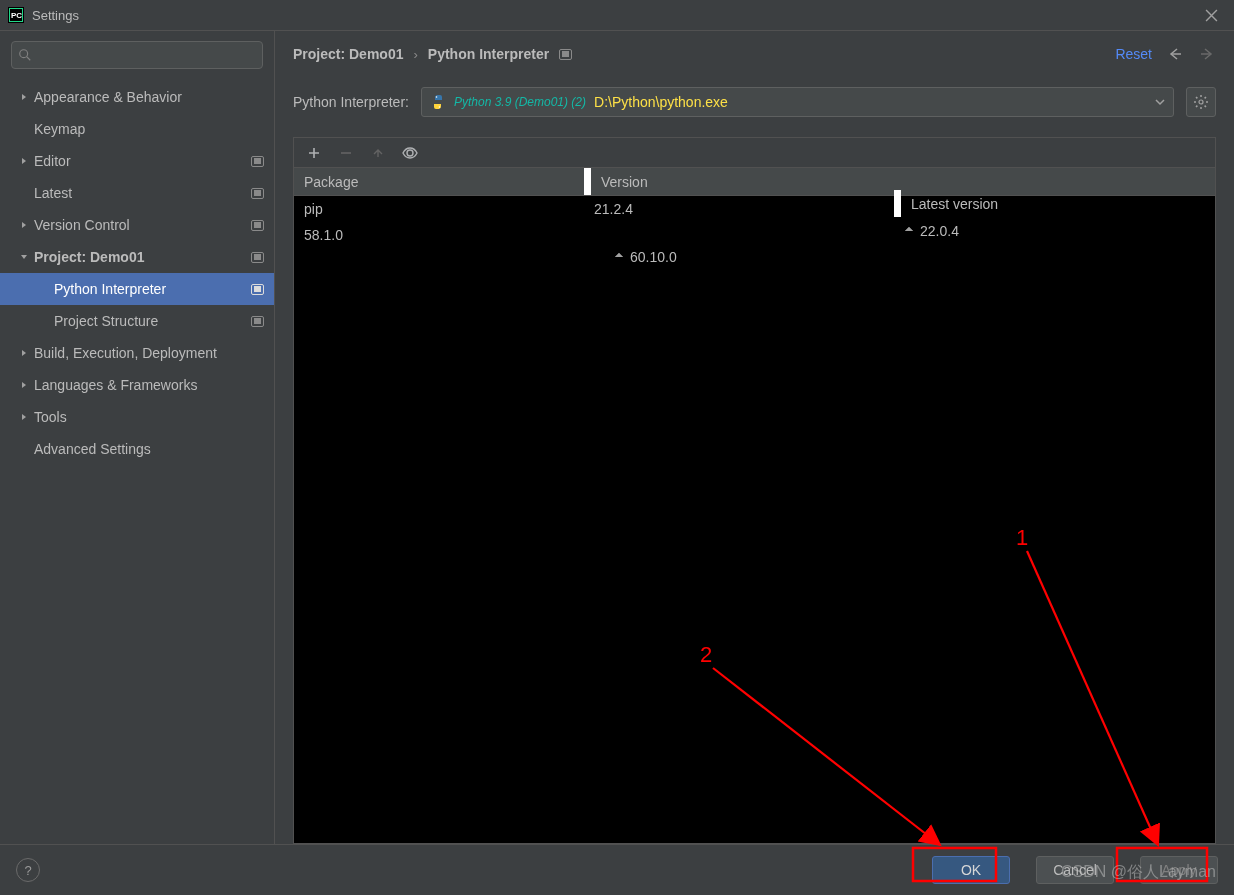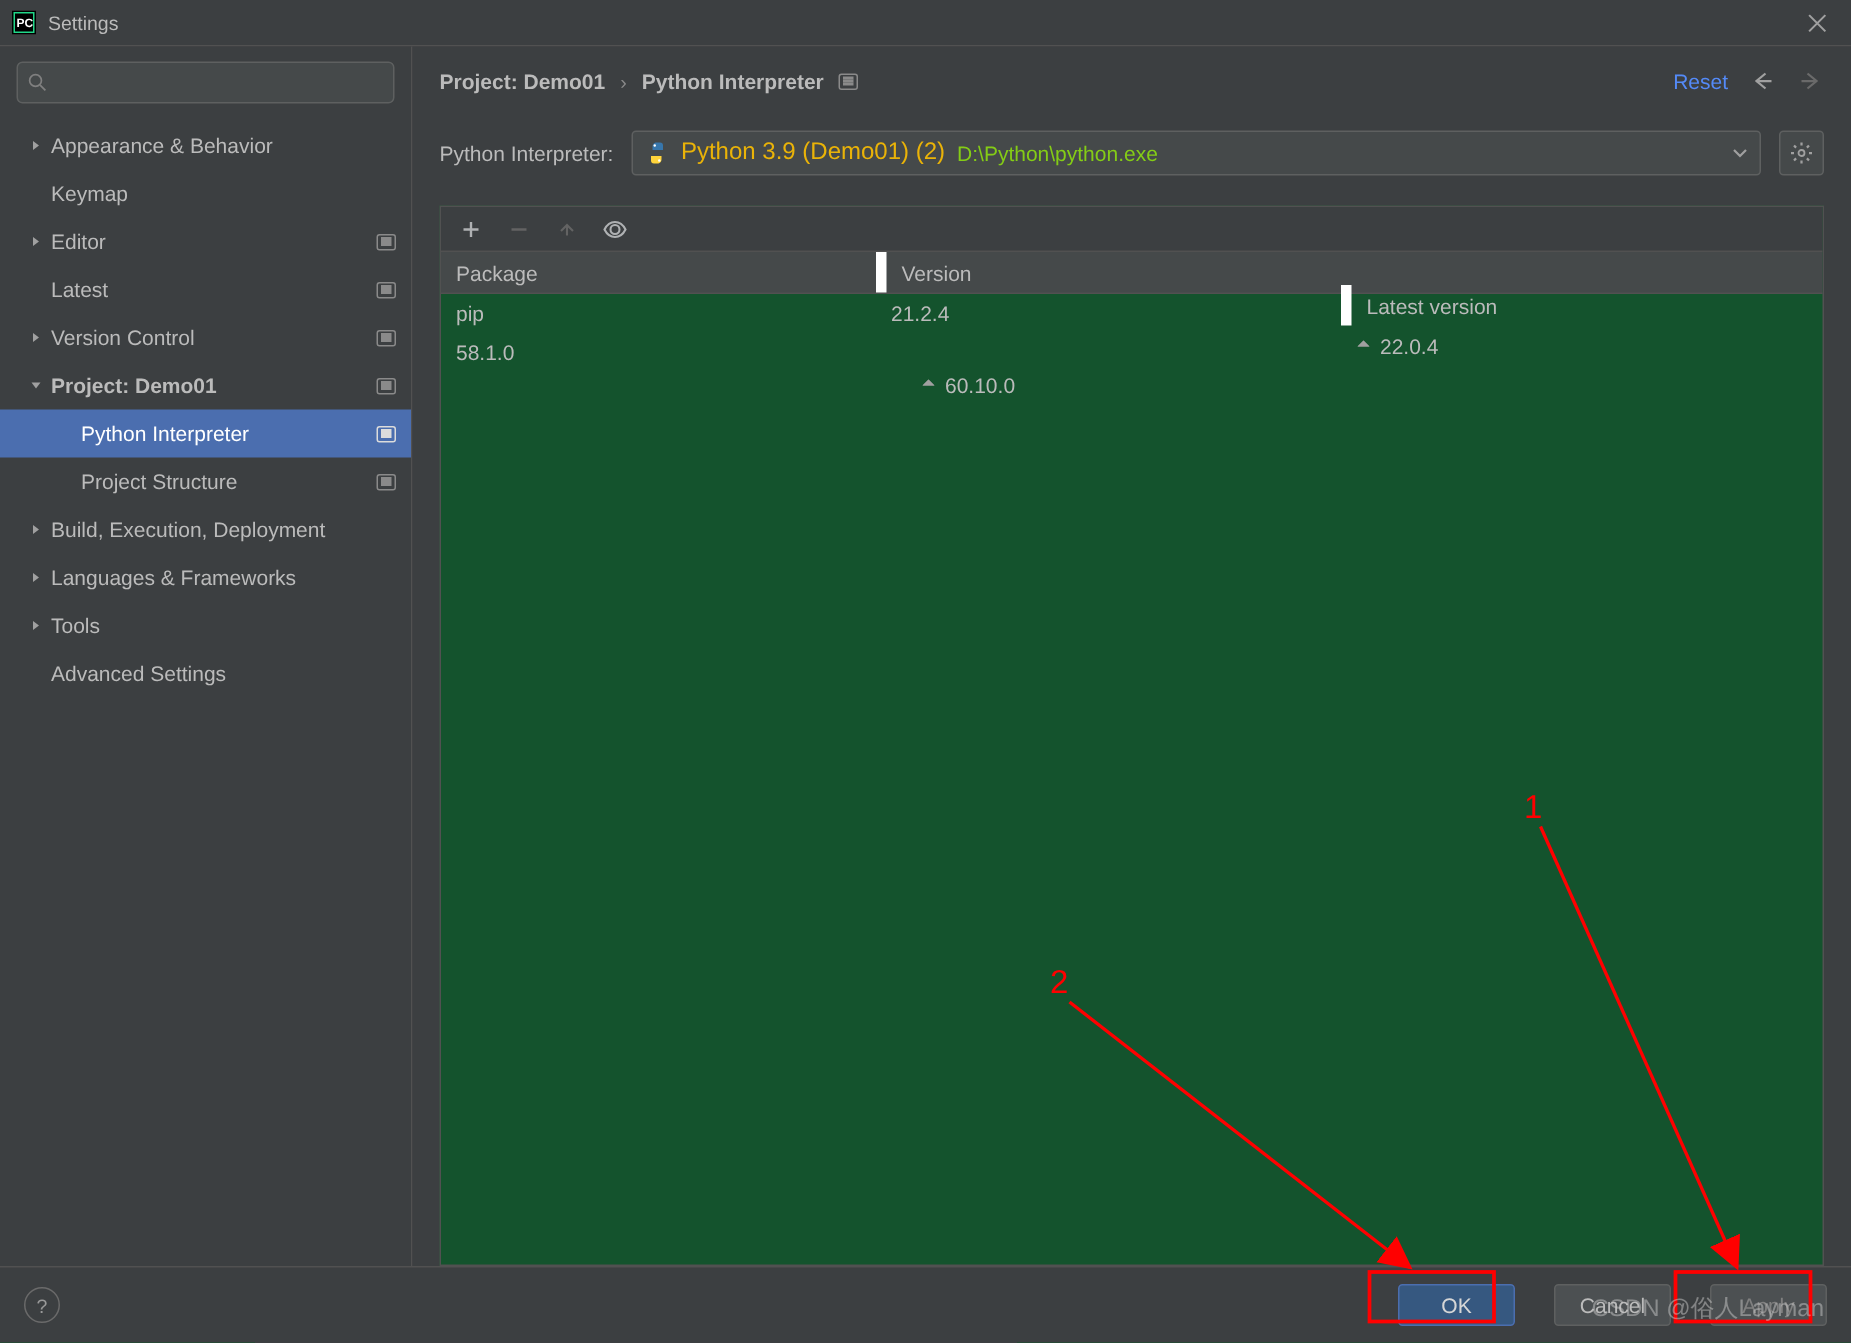--- a/index.html
+++ b/index.html
@@ -132,36 +132,36 @@
 .interp-row .lbl { color: #bbbbbb; font-size: 14px; }
 .interp-select {
   flex: 1; height: 30px;
   background: #45494a;
   border: 1px solid #5e6060;
   border-radius: 3px;
   display: flex; align-items: center;
   padding: 0 8px; gap: 8px;
 }
 .interp-select .py-icon { width: 16px; height: 16px; }
-.interp-select .name { color: #eab308; font-size: 16px; }
-.interp-select .path { color: #84cc16; font-size: 14px; }
+.interp-select .name { color: #14b8a6; font-size: 12px; font-style: italic; }
+.interp-select .path { color: #fde047; font-size: 14px; }
 .interp-select .spacer { flex: 1; }
 .interp-select .dd { color: #a0a0a0; }
 .gear-btn {
   width: 30px; height: 30px;
   background: #45494a;
   border: 1px solid #5e6060;
   border-radius: 3px;
   display:flex; align-items:center; justify-content:center;
   color:#a0a0a0;
 }
 
 .pkg-panel {
   flex: 1;
-  background: #14532d;
+  background: #000000;
   border: 1px solid #515151;
   display:flex; flex-direction:column;
 }
 .pkg-toolbar {
   height: 30px;
   background: #3c3f41;
   border-bottom: 1px solid #515151;
   display:flex; align-items:center; gap: 16px;
   padding: 0 12px;
 }

